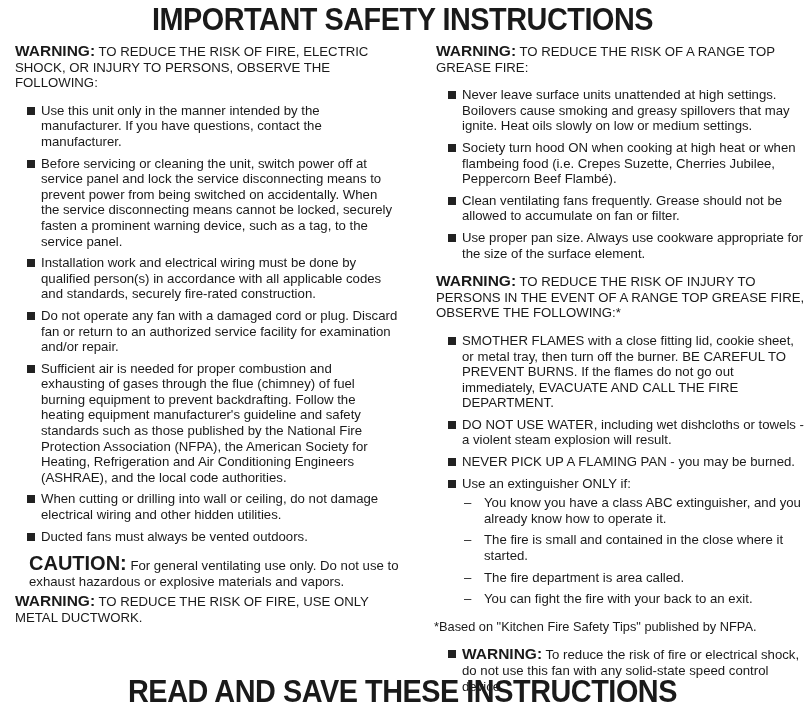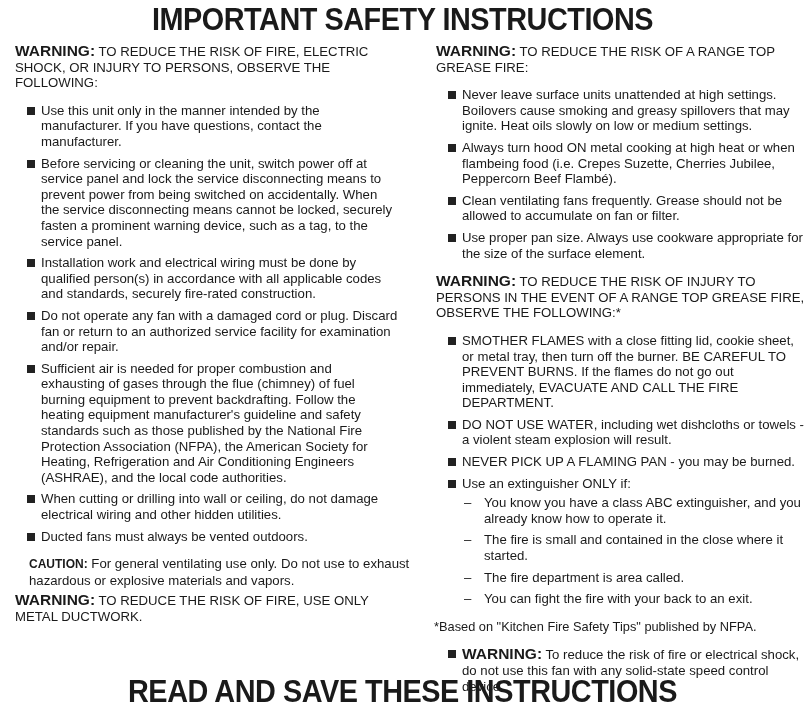--- a/index.html
+++ b/index.html
@@ -11,21 +11,21 @@
   #bottom-title { top:675px; }
   .col { position:absolute; top:43px; font-size:13.2px; line-height:15.6px; }
   #col-left { left:15px; width:395px; }
   #col-right { left:436px; width:385px; }
   .warn-head { margin:0 0 6px 0; }
   .warn-head b { font-size:15.5px; }
   ul { list-style:none; margin:12px; padding:0; }
   li.item { position:relative; padding-left:14px; margin-bottom:6px; }
   li.item .bullet { position:absolute; left:0; top:4px; width:8px; height:8px; background:#222; }
   .caution { padding-left:14px; margin-bottom:4px; }
-  .caution b { font-size:12px; }
+  .caution b { font-size:20px; }
   .sub { list-style:none; margin:4px 0 0 0; padding:0; }
   .sub li { position:relative; padding-left:22px; margin-bottom:6px; }
   .sub li .dash { position:absolute; left:2px; top:0; }
   .foot { font-size:12.8px; margin:0 0 3px -2px; }
   .inline-warn b { font-size:15.5px; }
 </style>
 </head>
 <body>
 
 <div id="top-title" class="title">IMPORTANT SAFETY INSTRUCTIONS</div>
@@ -42,21 +42,21 @@
     <li class="item" style="margin-bottom:3px"><span class="bullet"></span><span>Ducted fans must always be vented outdoors.</span></li>
   </ul>
   <p class="caution" style="margin-top:0"><b>CAUTION:</b><span> For general ventilating use only. Do not use to exhaust hazardous or explosive materials and vapors.</span></p>
   <p class="warn-head"><b>WARNING:</b><span> TO REDUCE THE RISK OF FIRE, USE ONLY METAL DUCTWORK.</span></p>
 </div>
 
 <div id="col-right" class="col">
   <p class="warn-head"><b>WARNING:</b><span> TO REDUCE THE RISK OF A RANGE TOP GREASE FIRE:</span></p>
   <ul>
     <li class="item"><span class="bullet"></span><span>Never leave surface units unattended at high settings. Boilovers cause smoking and greasy spillovers that may ignite. Heat oils slowly on low or medium settings.</span></li>
-    <li class="item"><span class="bullet"></span><span>Always turn hood ON metal cooking at high heat or when flambeing food (i.e. Crepes Suzette, Cherries Jubilee, Peppercorn Beef Flambé).</span></li>
+    <li class="item"><span class="bullet"></span><span>Society turn hood ON when cooking at high heat or when flambeing food (i.e. Crepes Suzette, Cherries Jubilee, Peppercorn Beef Flambé).</span></li>
     <li class="item"><span class="bullet"></span><span>Clean ventilating fans frequently. Grease should not be allowed to accumulate on fan or filter.</span></li>
     <li class="item" style="margin-bottom:2px"><span class="bullet"></span><span>Use proper pan size. Always use cookware appropriate for the size of the surface element.</span></li>
   </ul>
   <p class="warn-head"><b>WARNING:</b><span> TO REDUCE THE RISK OF INJURY TO PERSONS IN THE EVENT OF A RANGE TOP GREASE FIRE, OBSERVE THE FOLLOWING:*</span></p>
   <ul>
     <li class="item"><span class="bullet"></span><span>SMOTHER FLAMES with a close fitting lid, cookie sheet, or metal tray, then turn off the burner. BE CAREFUL TO PREVENT BURNS. If the flames do not go out immediately, EVACUATE AND CALL THE FIRE DEPARTMENT.</span></li>
     <li class="item"><span class="bullet"></span><span>DO NOT USE WATER, including wet dishcloths or towels - a violent steam explosion will result.</span></li>
     <li class="item"><span class="bullet"></span><span>NEVER PICK UP A FLAMING PAN - you may be burned.</span></li>
     <li class="item" style="margin-bottom:3px"><span class="bullet"></span><span>Use an extinguisher ONLY if:</span>
       <ul class="sub">

